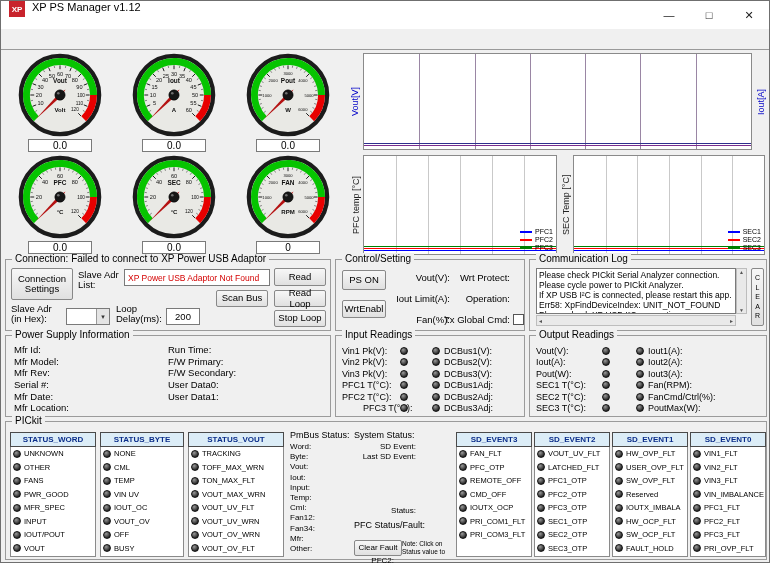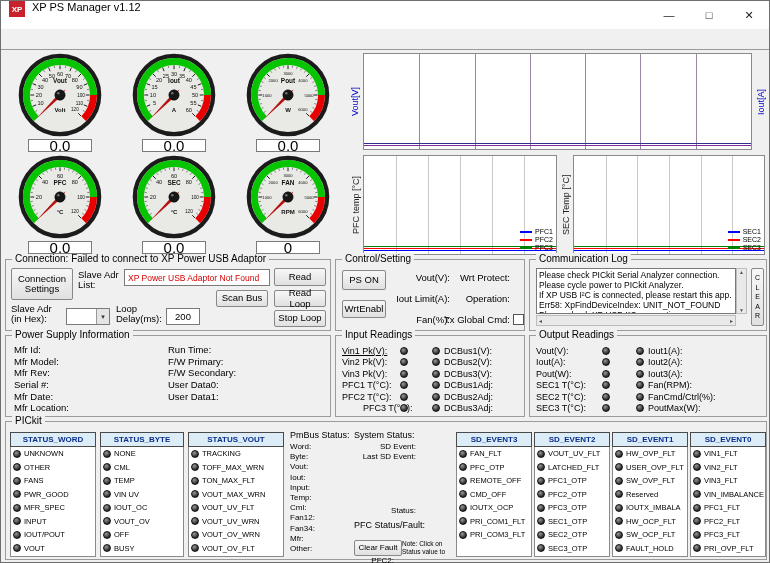--- a/index.html
+++ b/index.html
@@ -13,21 +13,21 @@
   .winbtn{width:40px;height:100%;display:flex;align-items:center;justify-content:center;font-size:11px;color:#222;cursor:default}
   .tabstrip{position:absolute;top:28px;left:0;right:0;height:21px;display:flex;align-items:flex-end;padding-left:3px}
   .tab{border:1px solid #8a8a8a;border-bottom:none;background:#ececec;font-size:10.5px;margin-right:2px;border-radius:2px 2px 0 0;height:17px;display:flex;align-items:center;padding:0 7px}
   .tab.active{background:#fff;height:20px;position:relative;z-index:2}
   .content{position:absolute;top:48px;left:0;right:0;bottom:0;border-top:1px solid #9a9a9a;background:#f0f0f0}
   
   #gauges{position:absolute;left:2px;top:51px;width:344px;height:206px;display:grid;grid-template-columns:repeat(3,114px);grid-template-rows:102px 102px;z-index:1}
   .gauge-cell{position:relative}
   .gauge-cell svg{position:absolute;left:14px;top:0;width:86px;height:86px}
   #gauges text{font-family:"Liberation Sans",sans-serif}
-  .gauge-value{position:absolute;left:25px;top:87px;width:64px;height:13px;background:#fff;border:1px solid #7a7a7a;font-size:15px;display:flex;align-items:center;justify-content:center}
+  .gauge-value{position:absolute;left:25px;top:87px;width:64px;height:13px;background:#fff;border:1px solid #7a7a7a;font-size:10px;display:flex;align-items:center;justify-content:center}
   
   .vlabel{position:absolute;width:13px;display:flex;align-items:center;justify-content:center;writing-mode:vertical-rl;transform:rotate(180deg);font-size:9px;white-space:nowrap}
   .vlabel.blue{color:#0000c8}
   .vlabel.dark{color:#222}
   .plot{position:absolute;background:#fff;border:1px solid #8a8a8a;overflow:hidden}
   .gridline{position:absolute;top:0;bottom:0;width:1px}
   .trace{position:absolute;left:0;right:0;height:1px}
   .legend{position:absolute;right:3px;bottom:3px;display:flex;flex-direction:column;gap:1px}
   .legend-row{display:flex;align-items:center;gap:3px;font-size:7px;color:#000}
   .legend-line{width:12px;height:2px}
@@ -514,21 +514,21 @@
         <div class="info-row">F/W Secondary:</div>
         <div class="info-row">User Data0:</div>
         <div class="info-row">User Data1:</div>
       </div>
   </div>
 
   <div class="group" style="left:334px;top:334px;width:190px;height:82px">
     <span class="gtitle">Input Readings</span>
     <div class="col" id="in-left" style="left:6px;top:9px;width:86px">
         <div class="rd-row">
-          <span style="width: 54px; text-decoration: underline;">Vin1 Pk(V):</span>
+          <span style="width: 54px;">Vin1 Pk(V):</span>
           <span class="led"></span>
         </div>
         <div class="rd-row">
           <span style="width: 54px;">Vin2 Pk(V):</span>
           <span class="led"></span>
         </div>
         <div class="rd-row">
           <span style="width: 54px;">Vin3 Pk(V):</span>
           <span class="led"></span>
         </div>

